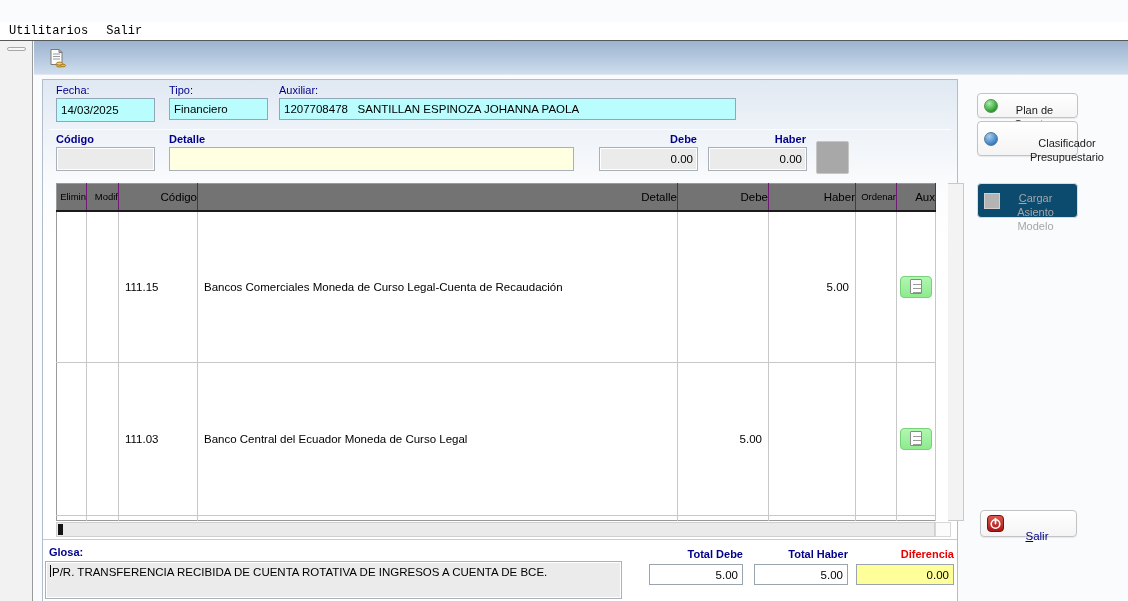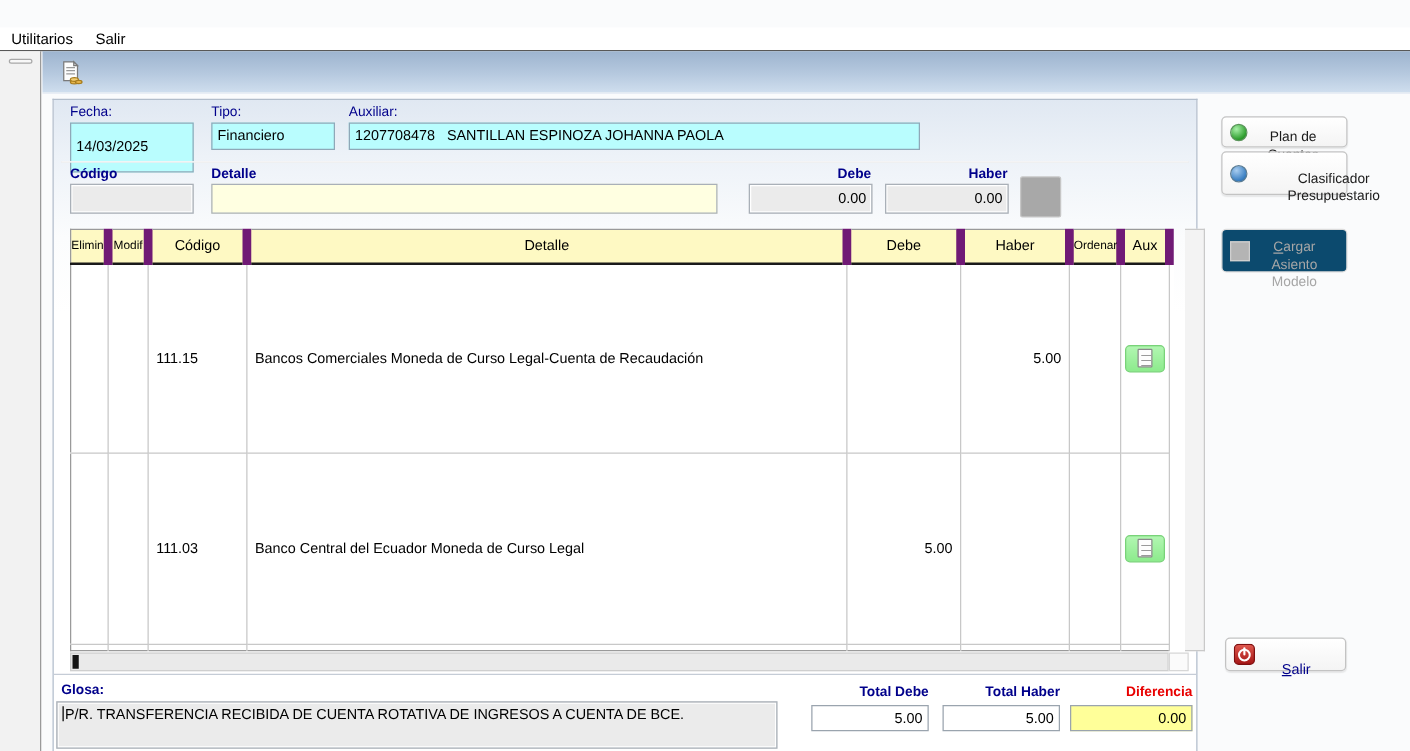--- a/index.html
+++ b/index.html
@@ -9,21 +9,21 @@
 
   
   .titlebar { position:absolute; left:0; top:0; width:1128px; height:22px;
     background:linear-gradient(90deg,#e9ecf6 0%,#eeeef4 55%,#f7efee 100%);
     display:flex; align-items:center; padding-left:4px; border-bottom:1px solid #d8d8dc; }
   .titlebar .title { margin-left:5px; font-size:12px; color:#111; }
 
   
   .menubar { position:absolute; left:0; top:22px; width:1128px; height:19px; background:#ffffff;
     display:flex; align-items:center; border-bottom:1px solid #585858; }
-  .menu-item { padding:2px 9px; font-size:12px; color:#000; cursor:default; }
+  .menu-item { padding:2px 9px; font-size:12px; color:#000; cursor:default;font-family:Liberation Mono, monospace; }
 
   
   .left-panel { position:absolute; left:0; top:41px; width:33px; height:560px; background:#f2f2f2;
     border-right:1px solid #9a9a9a; }
   .splitter-handle { position:absolute; left:7px; top:6px; width:19px; height:4px;
     border:1px solid #a8a8a8; border-radius:2px; background:#f8f8f8; }
 
   
   .toolbar { position:absolute; left:34px; top:41px; width:1094px; height:34px;
     background:linear-gradient(180deg,#9db4cf 0%,#b6c9df 55%,#cfdeee 100%);
@@ -52,22 +52,22 @@
   .square-btn { position:absolute; left:773px; top:61px; width:33px; height:33px; background:#a8a8a8;
     border:1px solid #c6c6c6; border-radius:2px; cursor:pointer; }
 
   .hsep { position:absolute; left:6px; top:49px; width:902px; height:1px; background:#d2d2d2;
     border-bottom:1px solid #fdfdfd; }
 
   
   .grid-wrap { position:absolute; left:13px; top:103px; width:895px; height:338px; }
   table.grid { border-collapse:collapse; table-layout:fixed; width:879px; height:338px;
     background:#fff; border:1px solid #9a9a9a; }
-  table.grid th { font-weight:normal; font-size:11.5px; color:#000; text-align:center;
-    border-right:7px solid #701a75; border-bottom:2px solid #1a1a1a; height:27px; background:#fef9c3; }
+  table.grid th { font-weight:normal; font-size:11.5px; color:#000; text-align:right;
+    border-right:1px solid #701a75; border-bottom:2px solid #1a1a1a; height:27px; background:#737373; }
   table.grid th.small { font-size:9.5px; }
   table.grid td { font-size:11.5px; color:#000; border-right:1px solid #c8c8c8;
     border-bottom:1px solid #c8c8c8; height:28px; padding:0 6px; overflow:hidden; white-space:nowrap; }
   table.grid td.num { text-align:right; }
   table.grid tbody.filler td { border-bottom:none; height:auto; }
   .aux-btn { width:32px; height:22px; margin:0 auto; display:flex; align-items:center; justify-content:center;
     background:linear-gradient(180deg,#b2f6b2,#8deb8d); border:1px solid #79d279; border-radius:4px; cursor:pointer; }
   .doc-ico { width:12px; height:15px; background:#fdfdfd; border:1px solid #8a8a8a; border-radius:1px;
     background-image:repeating-linear-gradient(180deg,transparent 0 2px,#9a9a9a 2px 3px,transparent 3px 4px);
     background-size:8px 12px; background-position:2px 2px; background-repeat:no-repeat; }
@@ -123,21 +123,21 @@
         <ellipse cx="12.5" cy="17.5" rx="3.2" ry="1.5" fill="#e8b64c" stroke="#a87d1e"></ellipse>
         <ellipse cx="12.5" cy="15.6" rx="3.2" ry="1.5" fill="#f2cd74" stroke="#a87d1e"></ellipse>
         <ellipse cx="16" cy="17.5" rx="2.6" ry="1.3" fill="#e8b64c" stroke="#a87d1e"></ellipse>
       </svg>
     </div>
   </div>
 
   <div class="main-panel">
 
     <span class="lbl" style="left:13px; top:4px;">Fecha:</span>
-    <div class="field cyan" style="left:13px; top:18px; width:99px; height:40px;">14/03/2025</div>
+    <div class="field cyan" style="left:13px; top:18px; width:99px; height:24px;">14/03/2025</div>
 
     <span class="lbl" style="left:126px; top:4px;">Tipo:</span>
     <div class="field cyan" style="left:126px; top:18px; width:99px; height:22px;">Financiero</div>
 
     <span class="lbl" style="left:236px; top:4px;">Auxiliar:</span>
     <div class="field cyan" style="left:236px; top:18px; width:457px; height:22px;">1207708478   SANTILLAN ESPINOZA JOHANNA PAOLA</div>
 
     <div class="hsep"></div>
 
     <span class="lbl b" style="left:13px; top:53px;">Código</span>

